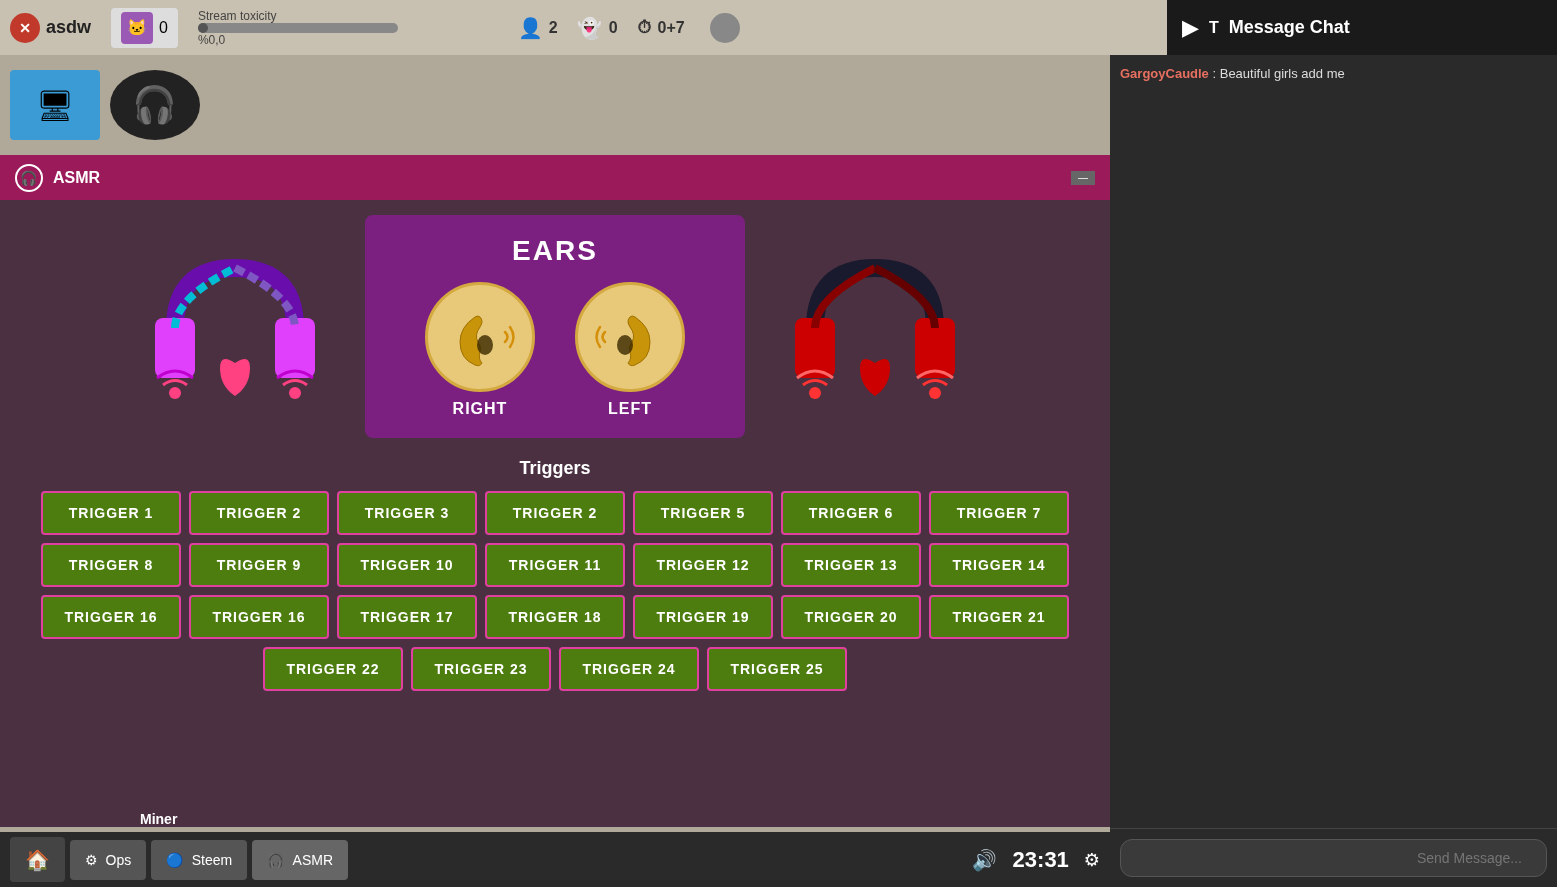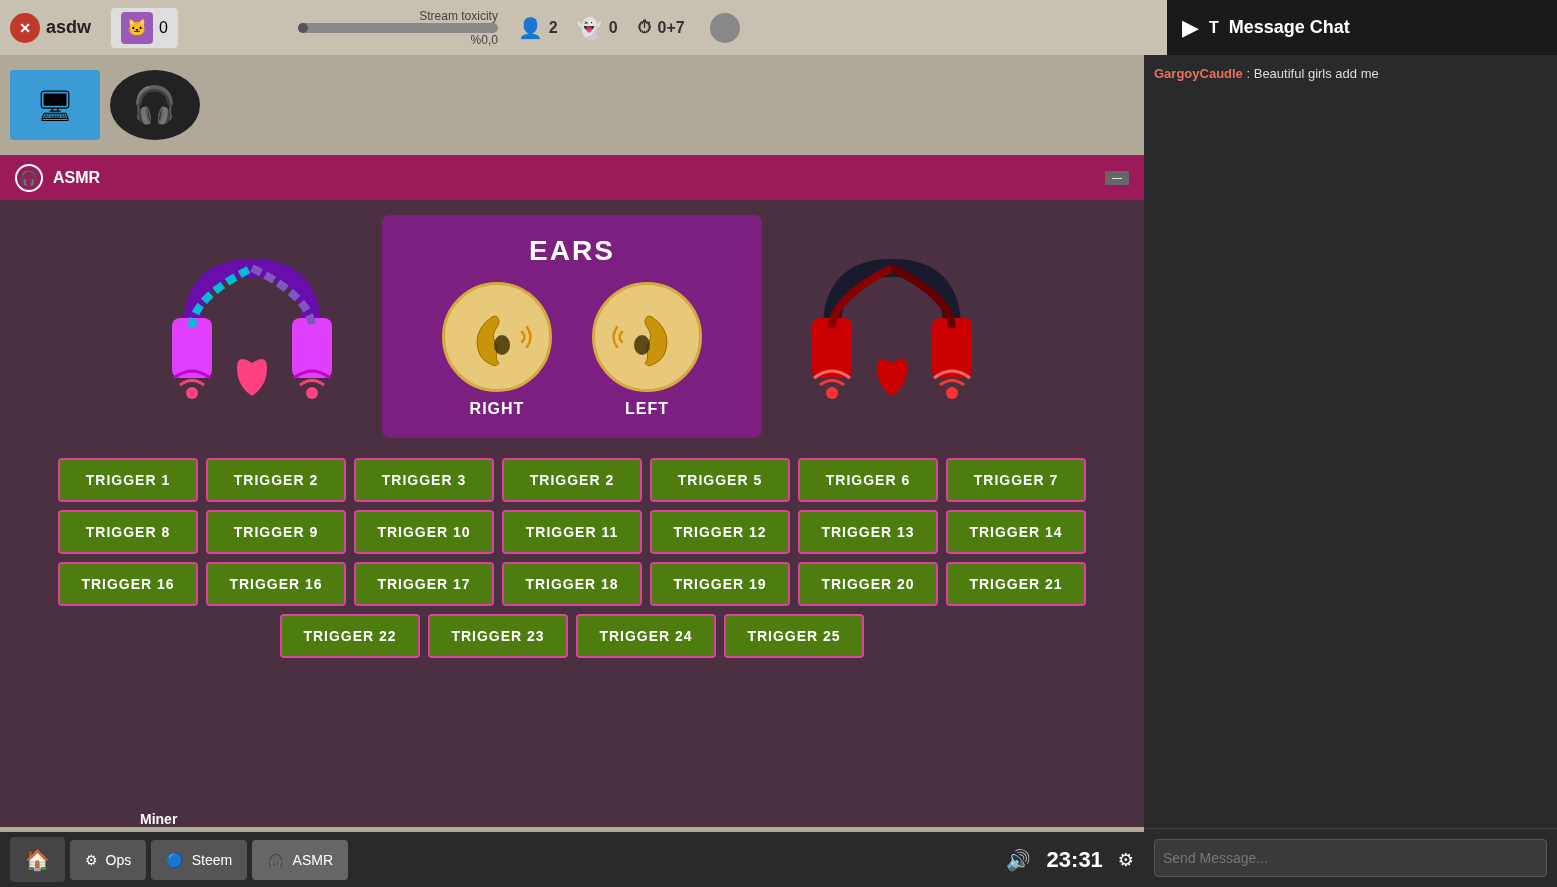--- a/index.html
+++ b/index.html
@@ -46,21 +46,21 @@
       background: #ddd; padding: 4px 10px; border-radius: 4px;
     }
     .cat-icon {
       width: 32px; height: 32px;
       background: #9b59b6;
       border-radius: 4px;
       display: flex; align-items: center; justify-content: center;
       color: white; font-size: 16px;
     }
     .toxicity-section {
-      display: flex; align-items: flex-end; flex-direction: column;
+      display: flex; align-items: flex-start; flex-direction: column;
       flex: 1; max-width: 300px;
     }
     .toxicity-label { font-size: 12px; color: #444; }
     .toxicity-bar-wrap {
       width: 200px; height: 10px; background: #888; border-radius: 5px;
     }
     .toxicity-bar {
       height: 100%; background: #555; border-radius: 5px;
       width: 5%;
     }
@@ -285,21 +285,21 @@
       display: flex; align-items: center; gap: 15px;
       color: white;
     }
     .clock-display {
       font-size: 22px; font-weight: bold; color: white;
     }
     .volume-icon { font-size: 20px; color: white; }
 
     
     .chat-panel {
-      width: 413px;
+      width: 447px;
       background: #2a2a2a;
       display: flex;
       flex-direction: column;
     }
     .chat-messages {
       flex: 1;
       padding: 10px;
       overflow-y: auto;
     }
     .chat-message {
@@ -311,26 +311,27 @@
     .chat-message .username {
       color: #e87060;
       font-weight: bold;
     }
     .chat-input-area {
       padding: 10px;
       border-top: 1px solid #444;
     }
     .chat-input {
       width: 100%;
-      padding: 10px 8px;
+      padding: 10px 24px;
       background: #3a3a3a;
       border: 1px solid #555;
-      border-radius: 4px;
+      border-radius: 12px;
       color: #999;
       font-size: 14px;
+      text-align: right;
     }
   </style>
 </head>
 <body>
 
 <div class="top-bar">
   <div class="top-bar-logo">
     <div class="logo-icon">✕</div>
     <span class="top-bar-title">asdw</span>
   </div>
@@ -461,20 +462,21 @@
               <path d="M132 140 Q150 126 168 140" fill="none" stroke="#ff6666" stroke-width="3"></path>
               <circle cx="150" cy="155" r="6" fill="#ff3333"></circle>
               <path d="M75 130 Q75 115 90 125 Q105 115 105 130 Q105 148 90 158 Q75 148 75 130 Z" fill="#cc0000"></path>
               <path d="M30 90 Q30 60 90 30" fill="none" stroke="#880000" stroke-width="8"></path>
               <path d="M90 30 Q150 60 150 90" fill="none" stroke="#660000" stroke-width="8"></path>
             </svg>
           </div>
         </div>
 
         <div class="triggers-section">
+          <div class="triggers-title">Triggers</div>
           <div class="triggers-grid" id="triggers-grid">
           <div class="triggers-row">
                 <button class="trigger-btn">TRIGGER 1</button>
                 <button class="trigger-btn">TRIGGER 2</button>
                 <button class="trigger-btn">TRIGGER 3</button>
                 <button class="trigger-btn">TRIGGER 2</button>
                 <button class="trigger-btn">TRIGGER 5</button>
                 <button class="trigger-btn">TRIGGER 6</button>
                 <button class="trigger-btn">TRIGGER 7</button>
               </div>

